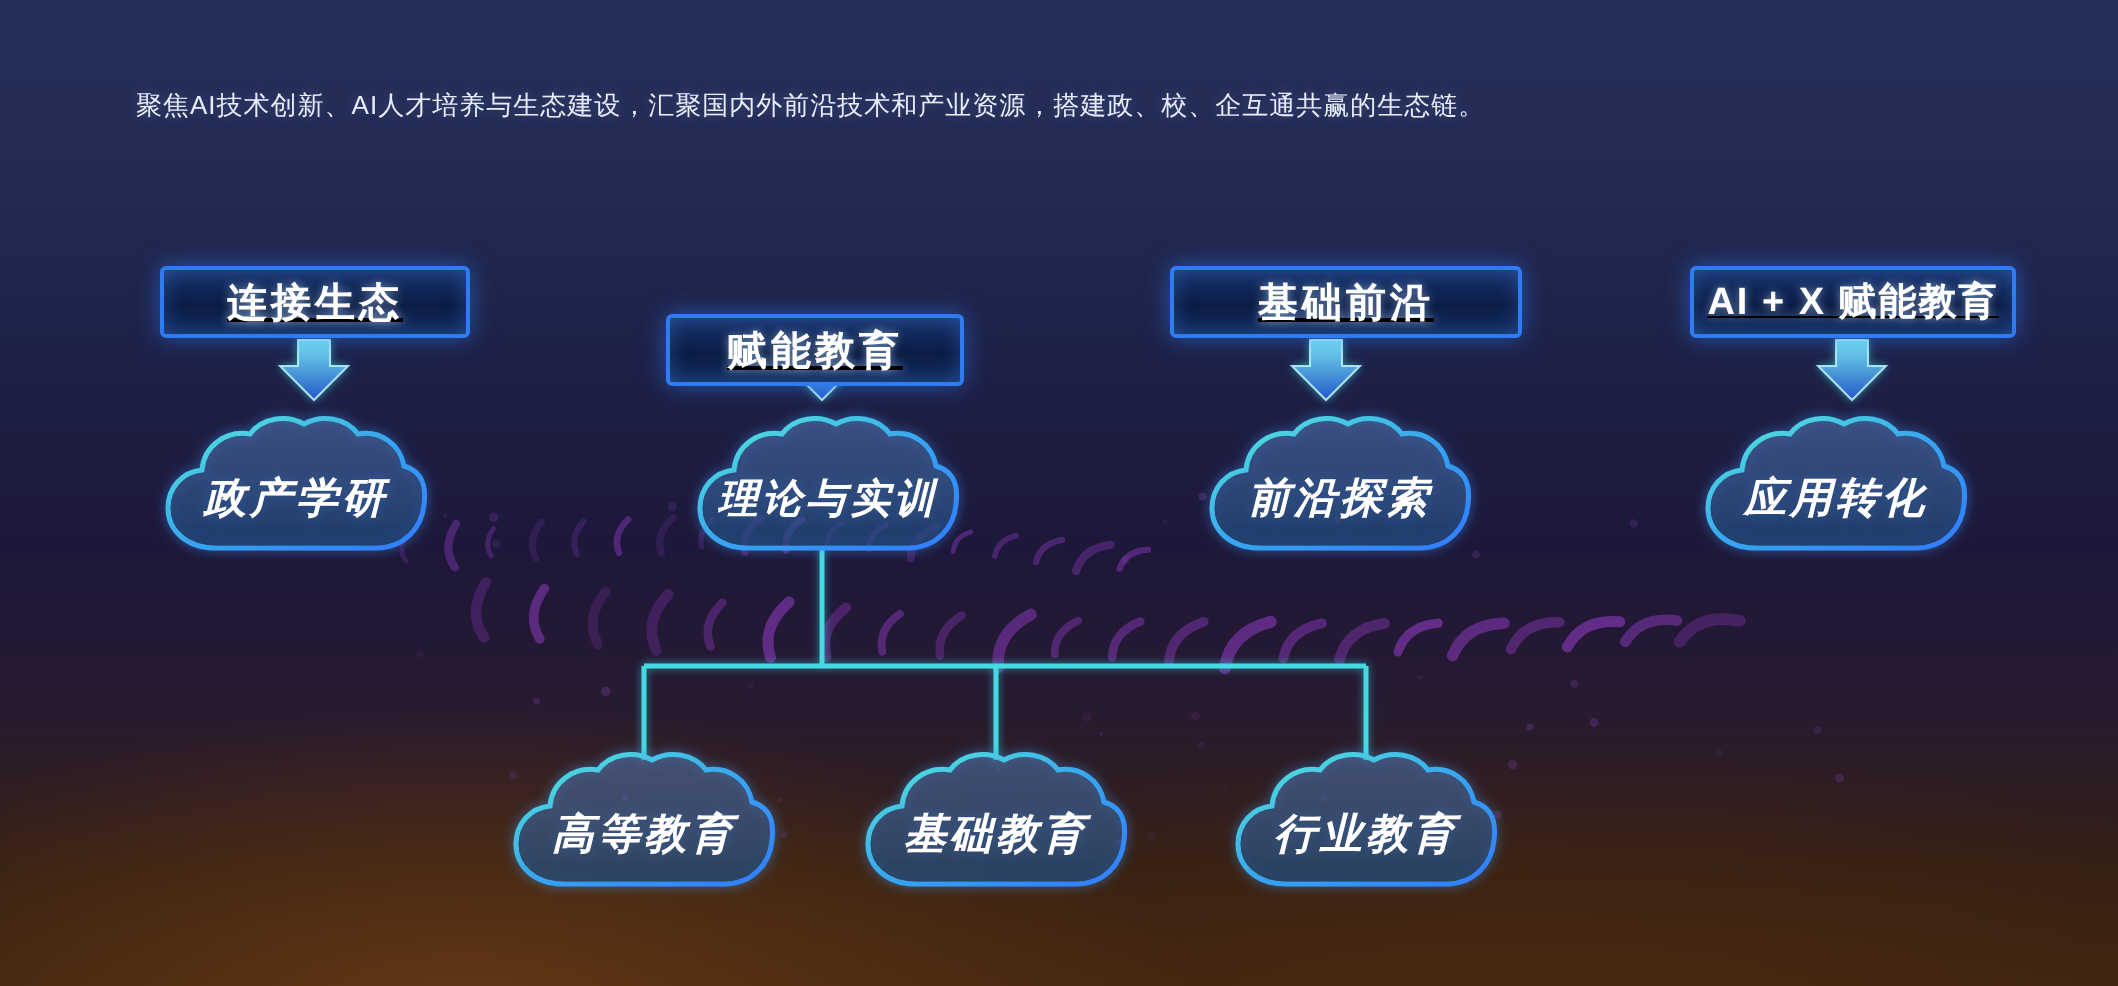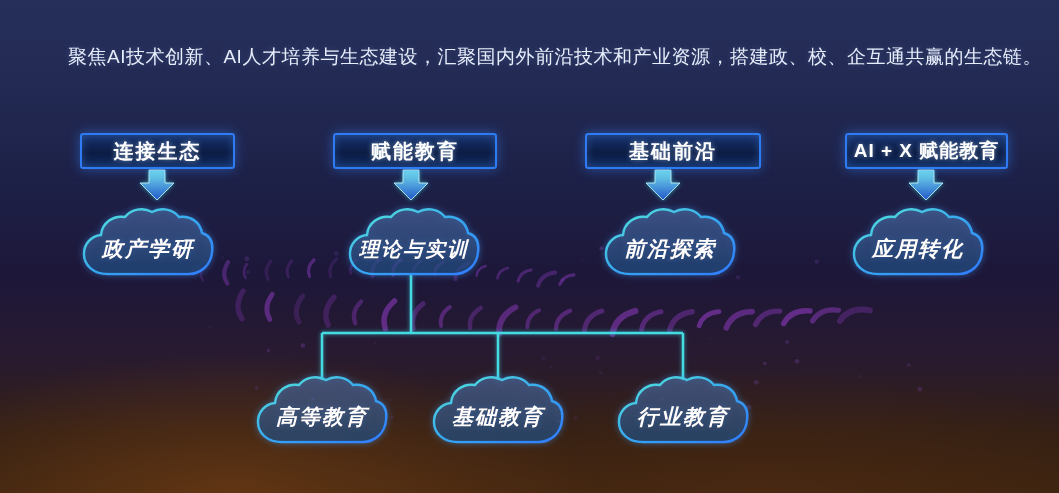--- a/index.html
+++ b/index.html
@@ -6,30 +6,31 @@
   .stage{
     position:relative;width:1059px;height:493px;overflow:hidden;
     font-family:"Liberation Sans",sans-serif;
     background:
       radial-gradient(48% 42% at 22% 102%, rgba(133,70,22,.55), rgba(133,70,22,0) 72%),
       radial-gradient(60% 40% at 72% 104%, rgba(96,48,18,.45), rgba(96,48,18,0) 72%),
       linear-gradient(180deg,#262f5a 0%,#232b54 16%,#1d2148 36%,#1d1739 56%,#281a30 72%,#321f14 88%,#3a2310 100%);
   }
   .header-text{
     position:absolute;left:68px;top:44px;width:960px;
-    color:#e7edfa;font-size:19px;letter-spacing:.5px;white-space:nowrap;
+    color:#e7edfa;font-size:13px;letter-spacing:.5px;white-space:nowrap;
     text-shadow:0 0 6px rgba(140,180,255,.25);
   }
   svg.scene{position:absolute;left:0;top:0;}
   .pillar-box{
     position:absolute;top:133px;height:36px;box-sizing:border-box;
     display:flex;align-items:center;justify-content:center;
     background:linear-gradient(180deg,#17336e 0%,#0c1c44 55%,#102a5e 100%);
     border:2px solid #2f7bf2;border-radius:3px;
     box-shadow:0 0 12px rgba(47,123,242,.55), inset 0 0 10px rgba(80,150,255,.30);
+    text-decoration:underline;
   }
   .pillar-box span{
     color:#ffffff;font-size:20px;font-weight:bold;letter-spacing:2px;
     text-shadow:0 0 5px rgba(180,215,255,.6);white-space:nowrap;
   }
   .cloud-label{
     font-family:"DejaVu Serif",serif;font-style:italic;font-weight:bold;
     fill:#ffffff;letter-spacing:2px;
   }
 </style>
@@ -189,21 +190,21 @@
       <use href="#cloudShape" transform="translate(615,376)" fill="url(#cloudFill)" stroke="url(#cloudStroke)" stroke-width="2.5"></use>
       <text class="cloud-label" x="683" y="424" text-anchor="middle" font-size="21">行业教育</text>
     </g>
   </svg>
 
   <div class="header-text">聚焦AI技术创新、AI人才培养与生态建设，汇聚国内外前沿技术和产业资源，搭建政、校、企互通共赢的生态链。</div>
 
   <div class="pillar-box" style="left:80px;width:155px;">
     <span>连接生态</span>
   </div>
-  <div class="pillar-box" style="left:333px;width:164px;">
+  <div class="pillar-box" style="left:333px;width:149px;margin-top:24px;">
     <span>赋能教育</span>
   </div>
   <div class="pillar-box" style="left:585px;width:176px;">
     <span>基础前沿</span>
   </div>
   <div class="pillar-box" style="left:845px;width:163px;">
     <span style="letter-spacing:1px;font-size:19px;">AI + X 赋能教育</span>
   </div>
 
 </div>

